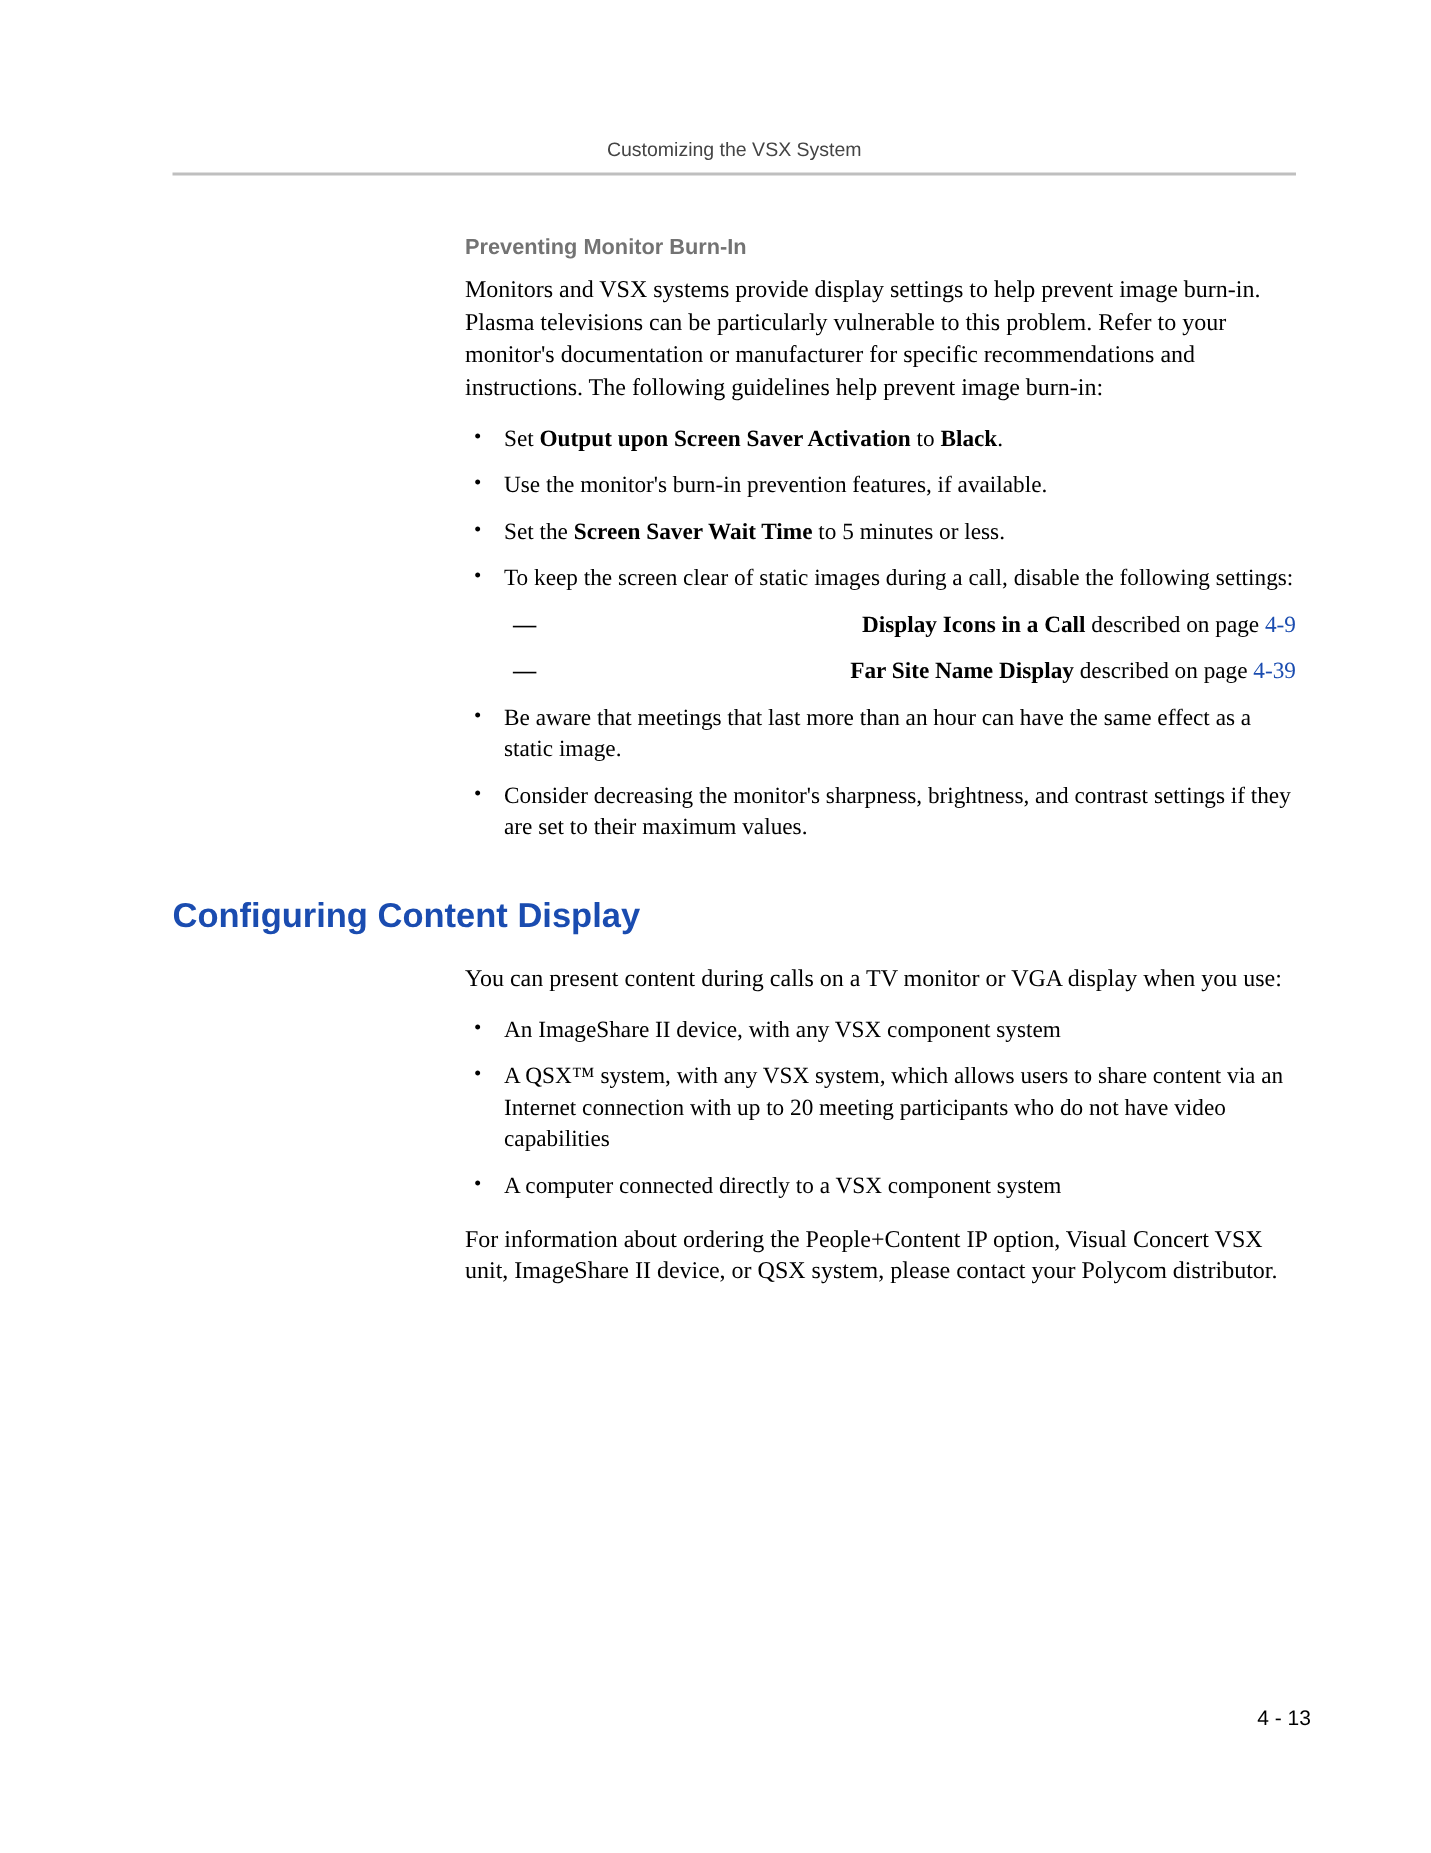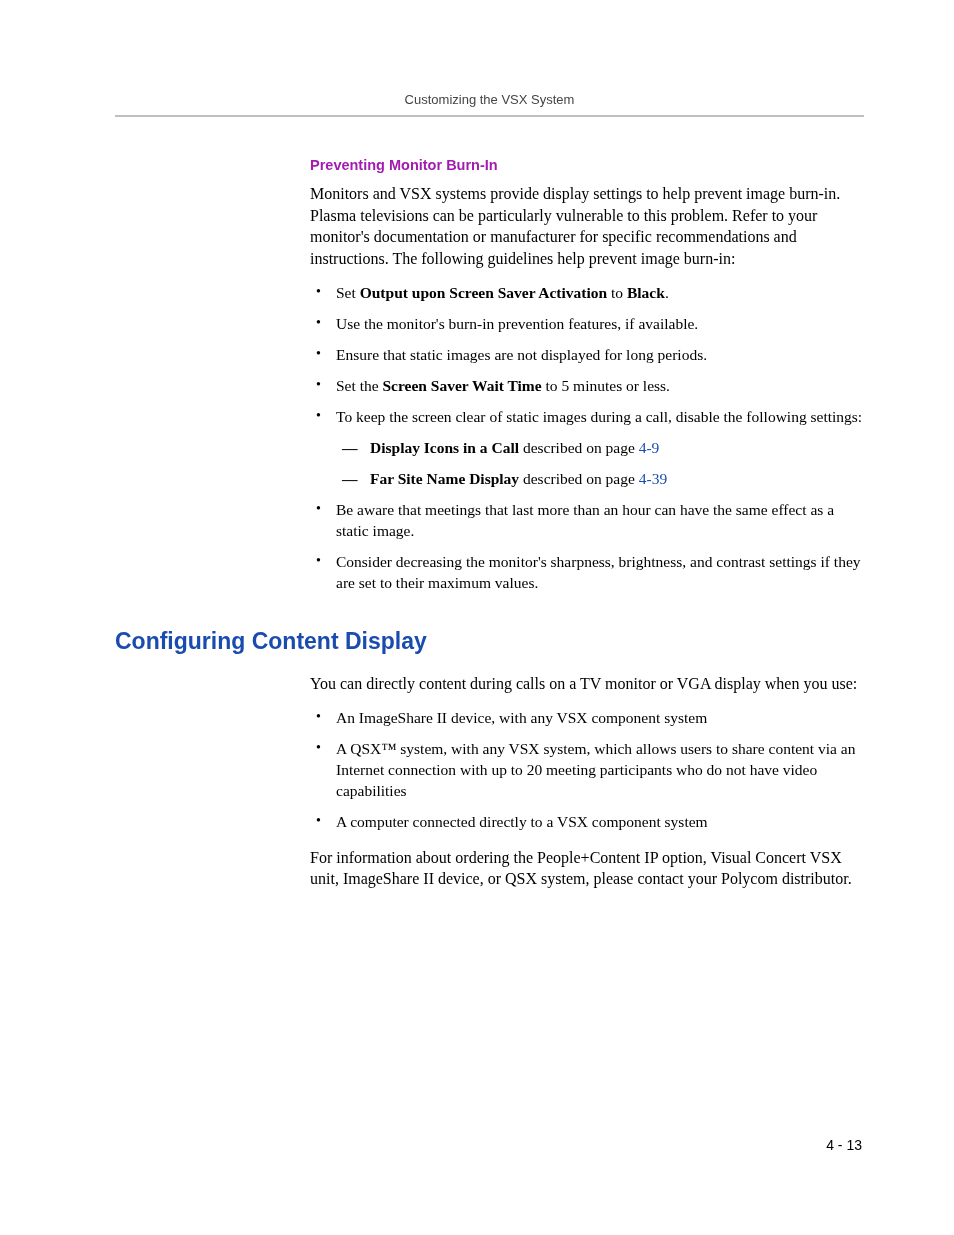--- a/index.html
+++ b/index.html
@@ -30,21 +30,21 @@
     border-top: 2px solid #bfbfbf;
     margin-bottom: 40px;
   }
   .content-col {
     margin-left: 195px;
   }
   .subheading {
     font-family: Verdana, Geneva, sans-serif;
     font-weight: bold;
     font-size: 14.5px;
-    color: #a21caf;
+    color: #737373;
     margin-bottom: 10px;
   }
   .para {
     font-size: 16px;
     line-height: 1.35;
     margin-bottom: 14px;
   }
   ul.bullets {
     list-style: none;
     margin-bottom: 14px;
@@ -66,20 +66,21 @@
   ul.dash {
     list-style: none;
     margin-top: 10px;
   }
   ul.dash > li {
     position: relative;
     padding-left: 34px;
     font-size: 15.5px;
     line-height: 1.35;
     margin-bottom: 10px;
+    text-align: right;
   }
   ul.dash > li::before {
     content: "—";
     position: absolute;
     left: 6px;
     top: 0;
     font-weight: bold;
   }
   .main-heading {
     font-family: Verdana, Geneva, sans-serif;
@@ -87,21 +88,21 @@
     font-size: 23px;
     color: #1a4cb0;
     margin-top: 34px;
     margin-bottom: 18px;
   }
   .b { font-weight: bold; }
   .link { color: #1a4cb0; }
   .footer {
     position: absolute;
     bottom: 82px;
-    right: 92px;
+    right: 80px;
     font-size: 14px;
     font-family: Verdana, Geneva, sans-serif;
   }
 </style>
 </head>
 <body>
 
 <div class="page">
 
   <div class="header-right">Customizing the VSX System</div>
@@ -111,21 +112,20 @@
 
     <div class="subheading">Preventing Monitor Burn-In</div>
 
     <p class="para">Monitors and VSX systems provide display settings to help prevent image burn-in. Plasma televisions can be particularly vulnerable to this problem. Refer to your monitor's documentation or manufacturer for specific recommendations and instructions. The following guidelines help prevent image burn-in:</p>
 
     <ul class="bullets">
       <li>
         <span>Set </span><span class="b">Output upon Screen Saver Activation</span><span> to </span><span class="b">Black</span><span>.</span>
       </li>
       <li>Use the monitor's burn-in prevention features, if available.</li>
-      <li>Ensure that static images are not displayed for long periods.</li>
       <li>
         <span>Set the </span><span class="b">Screen Saver Wait Time</span><span> to 5 minutes or less.</span>
       </li>
       <li>
         <span>To keep the screen clear of static images during a call, disable the following settings:</span>
         <ul class="dash">
           <li>
             <span class="b">Display Icons in a Call</span><span> described on page </span><span class="link">4-9</span>
           </li>
           <li>
@@ -134,21 +134,21 @@
         </ul>
       </li>
       <li>Be aware that meetings that last more than an hour can have the same effect as a static image.</li>
       <li>Consider decreasing the monitor's sharpness, brightness, and contrast settings if they are set to their maximum values.</li>
     </ul>
   </div>
 
   <div class="main-heading">Configuring Content Display</div>
 
   <div class="content-col">
-    <p class="para">You can directly content during calls on a TV monitor or VGA display when you use:</p>
+    <p class="para">You can present content during calls on a TV monitor or VGA display when you use:</p>
 
     <ul class="bullets">
       <li>An ImageShare II device, with any VSX component system</li>
       <li>A QSX™ system, with any VSX system, which allows users to share content via an Internet connection with up to 20 meeting participants who do not have video capabilities</li>
       <li>A computer connected directly to a VSX component system</li>
     </ul>
 
     <p class="para">For information about ordering the People+Content IP option, Visual Concert VSX unit, ImageShare II device, or QSX system, please contact your Polycom distributor.</p>
   </div>
 

